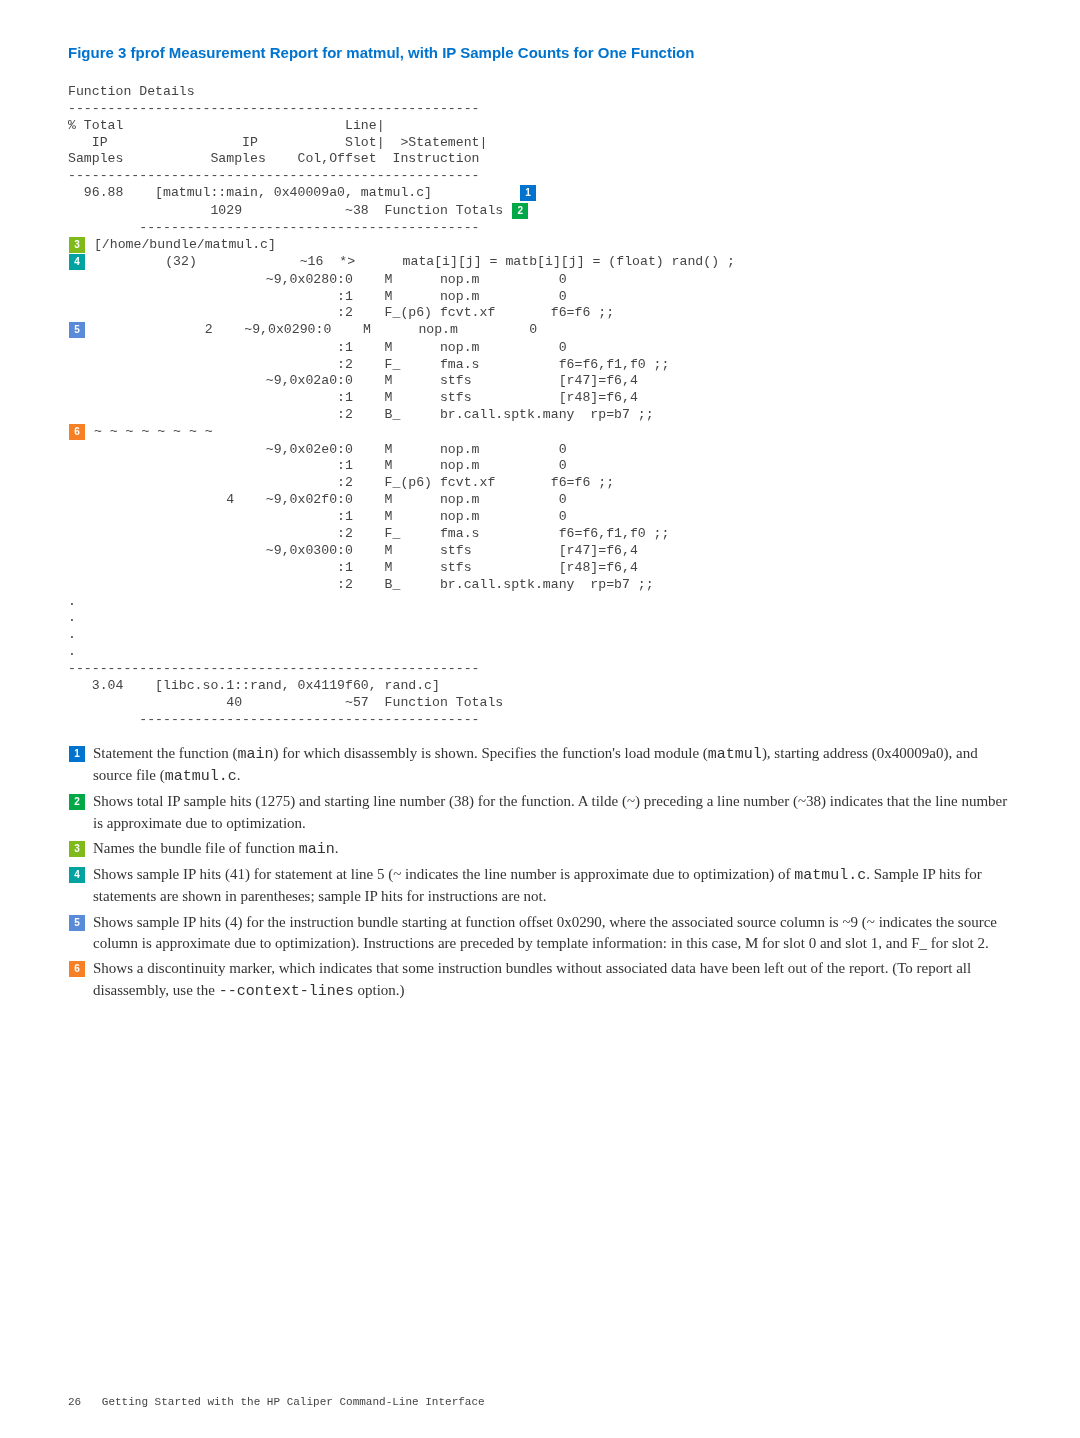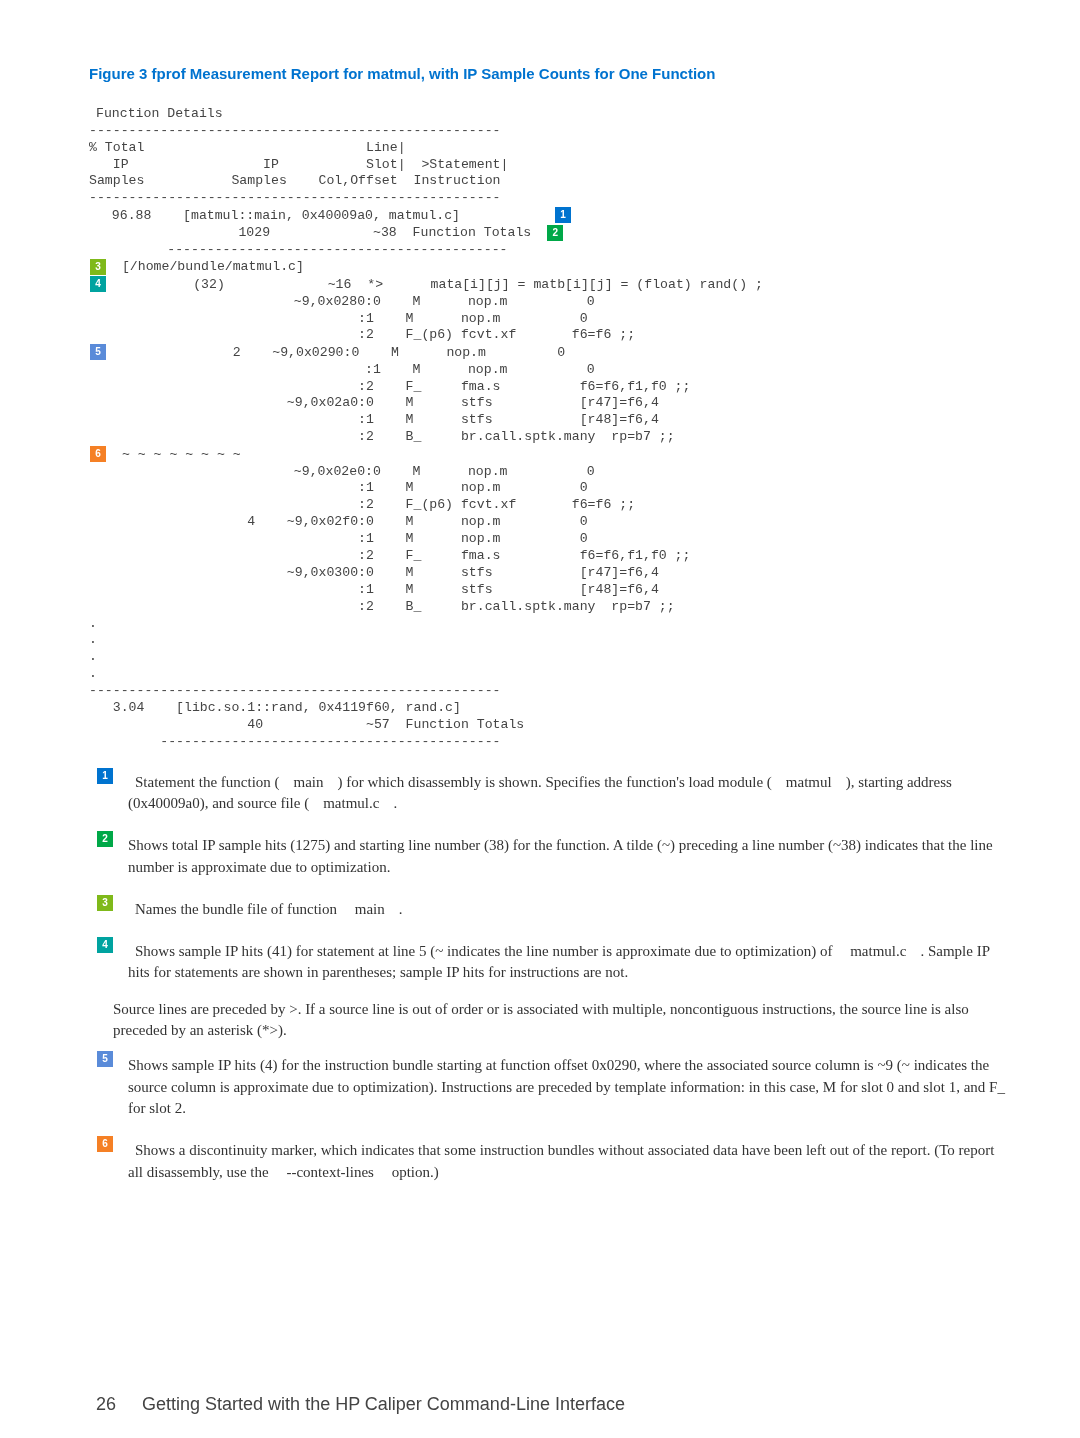--- a/index.html
+++ b/index.html
@@ -1,15 +1,15 @@
 <!DOCTYPE html>
 <html><head>
 <meta charset="utf-8">
 <style>
-  * { margin: 7px; padding: 0; box-sizing: border-box; }
+  * { margin: 0; padding: 0; box-sizing: border-box; }
   body {
     font-family: Georgia, 'Times New Roman', serif;
     font-size: 14px;
     color: #333;
     background: #fff;
     width: 1080px;
     min-height: 1438px;
     padding: 44px 68px 30px 68px;
     position: relative;
   }
@@ -43,29 +43,29 @@
   .sq  { background: #0073cf; }
   .sq2 { background: #00a848; }
   .sq3 { background: #7fb91a; }
   .sq4 { background: #00a3a0; }
   .sq5 { background: #5a8bd9; }
   .sq6 { background: #f58025; }
   .notes { margin-top: 14px; }
   .note-row { display: flex; margin-bottom: 4px; align-items: flex-start; }
   .note-row .callout { flex: 0 0 auto; margin-right: 8px; margin-top: 3px; }
   .note-row .txt { flex: 1; line-height: 1.42; font-size: 15px; color: #333; }
-  .note-row .txt .mono { font-family: Liberation Serif, serif; }
+  .note-row .txt .mono { font-family: Liberation Mono, monospace; }
   .subpara { margin-left: 24px; margin-top: 8px; margin-bottom: 6px; line-height: 1.42; font-size: 15px; color:#333;}
   .footer {
     position: absolute;
     bottom: 30px;
     left: 68px;
-    font-size: 18px;
+    font-size: 11px;
     color: #444;
-    font-family: Liberation Sans, sans-serif;
+    font-family: Liberation Mono, monospace;
   }
   .footer .pg { margin-right: 14px; }
 </style>
 </head>
 <body>
 
 <div class="figTitle">Figure 3 fprof Measurement Report for matmul, with IP Sample Counts for One Function</div>
 
 <div class="code">
 <span>Function Details
@@ -123,21 +123,20 @@
   <div class="note-row">
     <span class="callout sq3">3</span>
     <div class="txt"><span>Names the bundle file of function </span><span class="mono">main</span><span>.</span></div>
   </div>
 
   <div class="note-row">
     <span class="callout sq4">4</span>
     <div class="txt"><span>Shows sample IP hits (41) for statement at line 5 (~ indicates the line number is approximate due to optimization) of </span><span class="mono">matmul.c</span><span>. Sample IP hits for statements are shown in parentheses; sample IP hits for instructions are not.</span></div>
   </div>
 
-  <div class="subpara">Source lines are preceded by &gt;. If a source line is out of order or is associated with multiple, noncontiguous instructions, the source line is also preceded by an asterisk (*&gt;).</div>
 
   <div class="note-row">
     <span class="callout sq5">5</span>
     <div class="txt">Shows sample IP hits (4) for the instruction bundle starting at function offset 0x0290, where the associated source column is ~9 (~ indicates the source column is approximate due to optimization). Instructions are preceded by template information: in this case, M for slot 0 and slot 1, and F_ for slot 2.</div>
   </div>
 
   <div class="note-row">
     <span class="callout sq6">6</span>
     <div class="txt"><span>Shows a discontinuity marker, which indicates that some instruction bundles without associated data have been left out of the report. (To report all disassembly, use the </span><span class="mono">--context-lines</span><span> option.)</span></div>
   </div>

